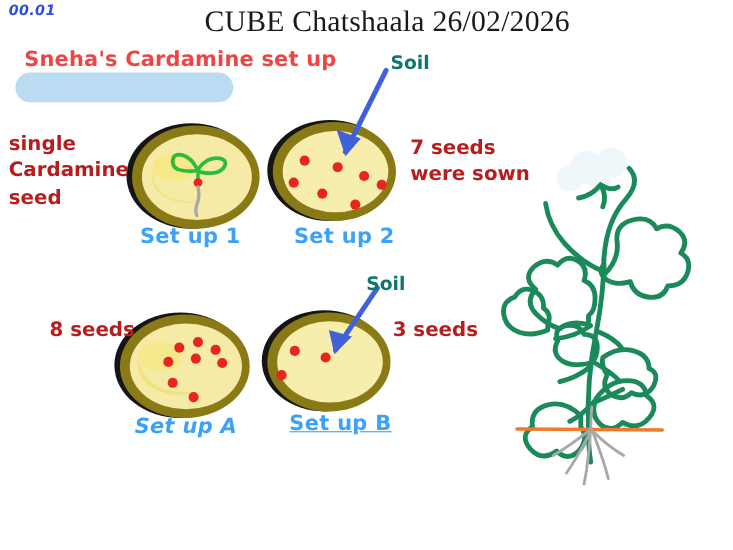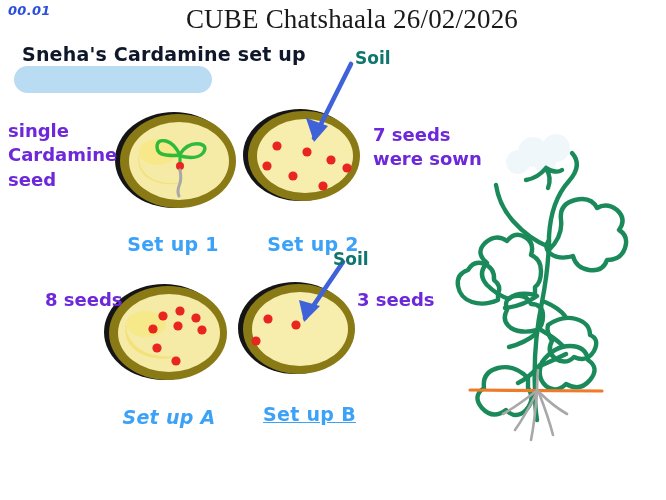--- a/index.html
+++ b/index.html
@@ -40,21 +40,21 @@
     color: #1a1a1a;
     letter-spacing: 0.2px;
   }
 
   
   #subtitle {
     left: 22px; top: 43px;
     font-family: "DejaVu Sans", sans-serif;
     font-size: 19px;
     font-weight: bold;
-    color: #0f172a;
+    color: #ef4444;
     letter-spacing: 0.2px;
     text-align: right;
   }
 
   
   #date-highlight {
     left: 14px; top: 66px;
     width: 198px; height: 27px;
     background: #b9dcf2;
     border-radius: 14px;
@@ -66,21 +66,21 @@
     font-weight: bold;
     color: #a08ab0;
     letter-spacing: 0.2px;
   }
 
   
   .red-note {
     font-family: "DejaVu Sans", sans-serif;
     font-size: 18px;
     font-weight: bold;
-    color: #6d28d9;
+    color: #b91c1c;
     line-height: 1.35;
     white-space: pre-line;
   }
   #note-single { left: 8px; top: 119px; }
   #note-7seeds { left: 373px; top: 123px; }
   #note-8seeds { left: 8px; top: 288px; margin-left: 37px; }
   #note-3seeds { left: 357px; top: 288px; }
 
   
   .soil-label {
@@ -93,21 +93,20 @@
   #soil-bottom { left: 333px; top: 249px; }
 
   
   .dish-label {
     font-family: "DejaVu Sans", sans-serif;
     font-size: 19px;
     font-weight: bold;
     color: #3ba2f7;
     letter-spacing: 0.3px;
     text-align: center;
-    margin-top: 29px;
   }
   #label-setup1 { left: 118px; top: 204px; width: 110px; }
   #label-setup2 { left: 258px; top: 204px; width: 110px; }
   #label-setupA { left: 114px; top: 377px; width: 110px; font-style: italic; }
   #label-setupB { left: 252px; top: 374px; width: 115px; text-decoration: underline; }
 
   
   #watermark {
     left: 0; right: 0; top: 410px;
     text-align: center;

